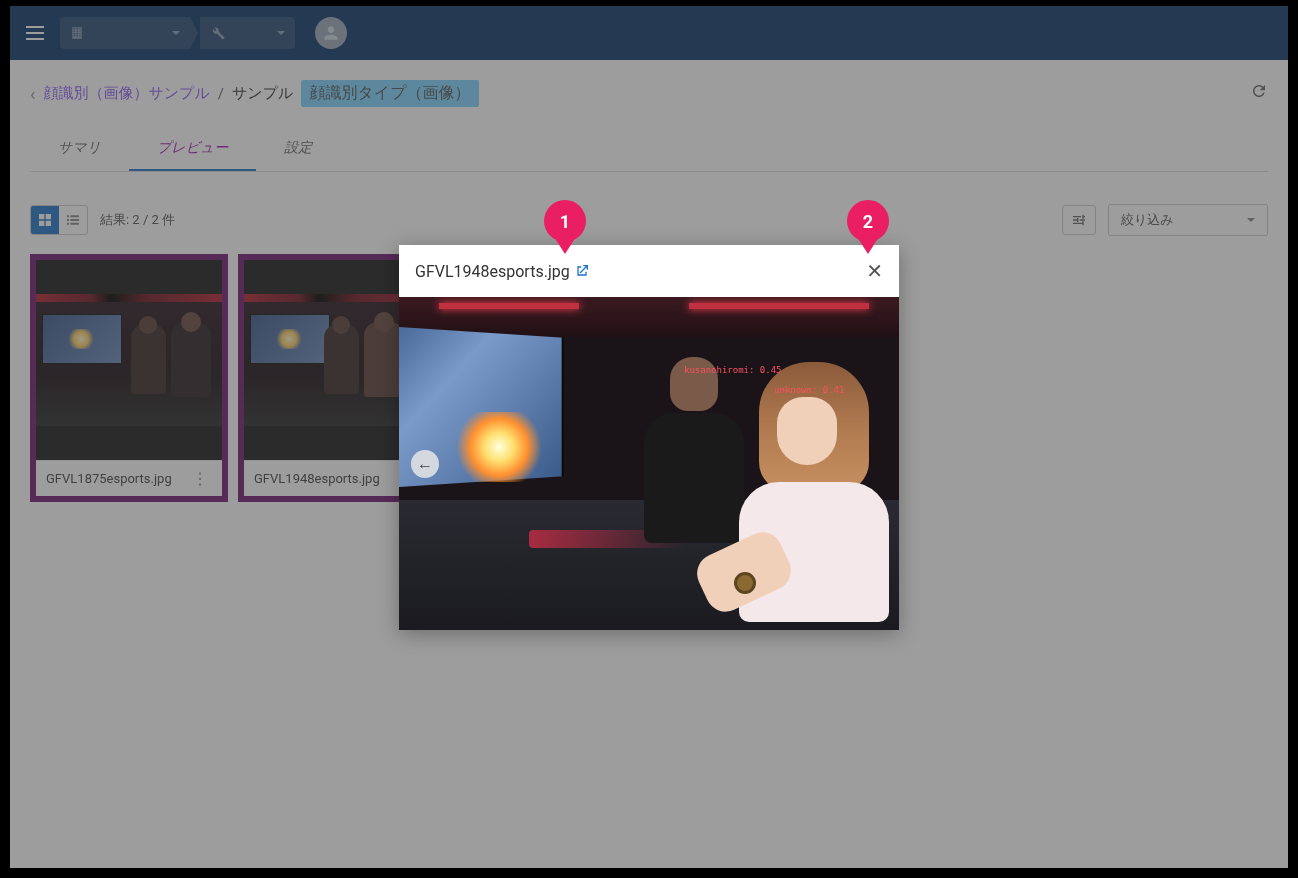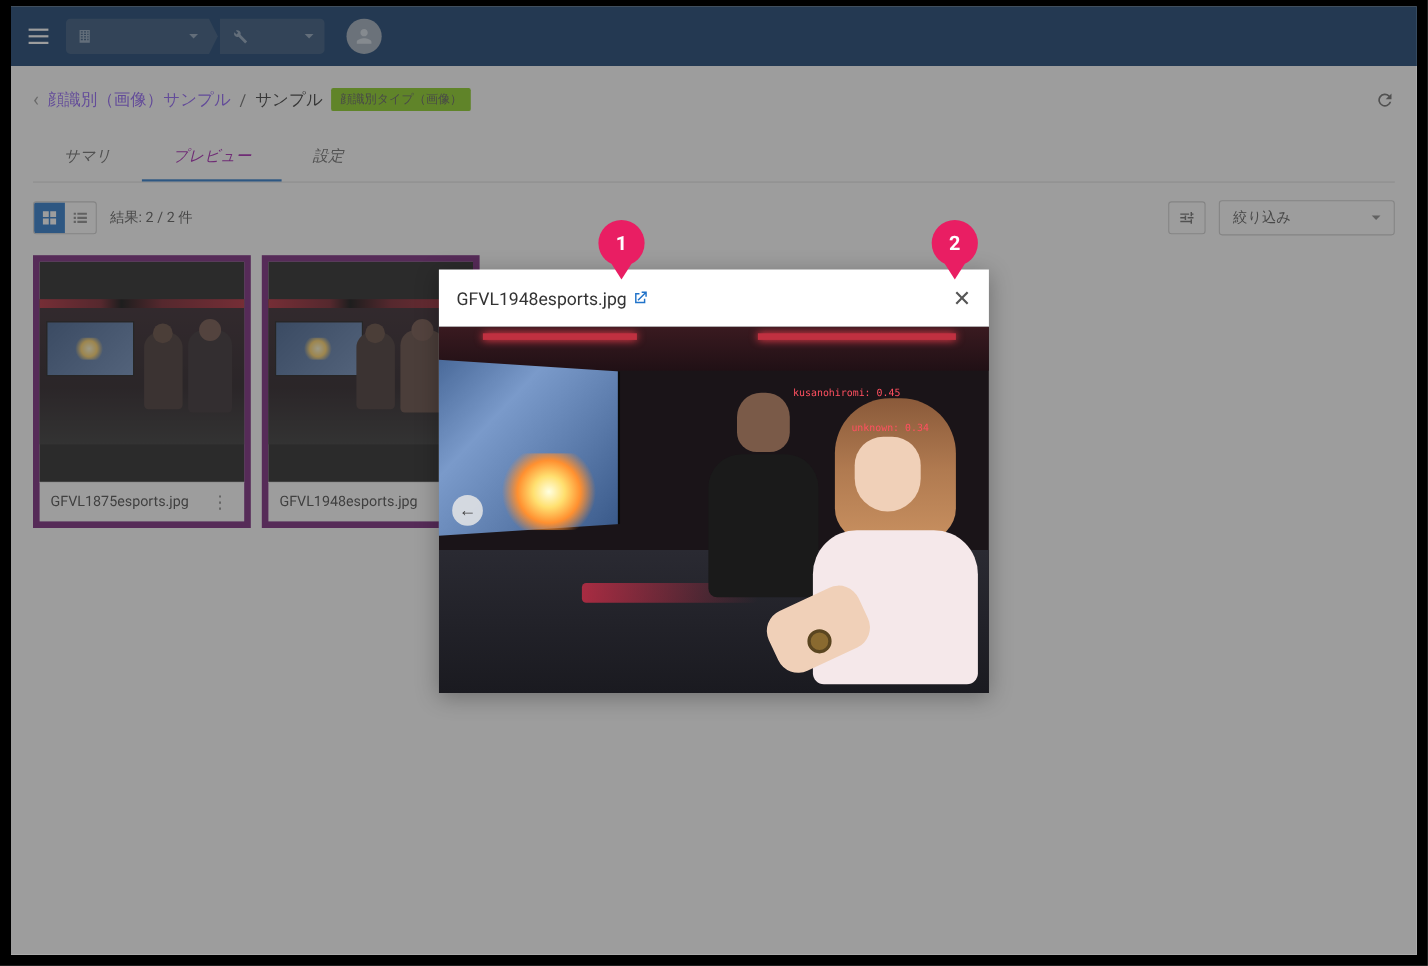--- a/index.html
+++ b/index.html
@@ -19,26 +19,26 @@
 .building-icon { width: 14px; height: 14px; fill: #8aa0b8; }
 .wrench-icon { width: 16px; height: 16px; fill: #8aa0b8; }
 .avatar { width: 32px; height: 32px; border-radius: 50%; background: #9aa8b8; display: flex; align-items: center; justify-content: center; margin-left: 12px; }
 .avatar svg { width: 20px; height: 20px; fill: #cfd8e2; }
 .content { flex: 1; background: #fff; padding: 20px 20px; position: relative; }
 .breadcrumb { display: flex; align-items: center; gap: 8px; font-size: 15px; }
 .breadcrumb .back-chev { color: #999; cursor: pointer; font-size: 18px; }
 .breadcrumb a { color: #8b5cf6; text-decoration: none; }
 .breadcrumb .sep { color: #666; }
 .breadcrumb .current { color: #333; }
-.tag-chip { background: #84cc16; color: #555; font-size: 11px; padding: 3px 8px; border-radius: 2px; }
+.tag-chip { background: #7dd3fc; color: #555; font-size: 16px; padding: 3px 8px; border-radius: 2px; }
 .refresh-icon { position: absolute; right: 20px; top: 22px; cursor: pointer; color: #666; }
 .tabs { display: flex; gap: 0; margin-top: 20px; border-bottom: 1px solid #ddd; font-style: italic; }
 .tab { padding: 12px 28px; font-size: 14px; color: #666; cursor: pointer; border-bottom: 2px solid transparent; }
 .tab.active { color: #a21caf; border-bottom-color: #2173c9; }
-.toolbar { display: flex; align-items: center; margin-top: 16px; gap: 12px; }
+.toolbar { display: flex; align-items: center; margin-top: 32px; gap: 12px; }
 .view-toggle { display: flex; border: 1px solid #ccc; border-radius: 3px; overflow: hidden; }
 .view-btn { width: 28px; height: 28px; display: flex; align-items: center; justify-content: center; cursor: pointer; }
 .view-btn.active { background: #2173c9; }
 .view-btn.active svg { fill: #fff; }
 .view-btn svg { fill: #888; width: 16px; height: 16px; }
 .result-text { font-size: 13px; color: #555; }
 .toolbar-spacer { flex: 1; }
 .filter-btn { border: 1px solid #ccc; border-radius: 3px; padding: 6px 8px; cursor: pointer; display: flex; align-items: center; }
 .narrow-btn { border: 1px solid #ccc; border-radius: 3px; padding: 6px 12px; cursor: pointer; display: flex; align-items: center; gap: 6px; font-size: 13px; color: #555; width: 160px; justify-content: flex-end; }
 .cards { display: flex; gap: 10px; margin-top: 18px; }
@@ -221,22 +221,22 @@
       <div class="head"></div>
       <div class="body"></div>
     </div>
     <div class="scene-person-front">
       <div class="hair"></div>
       <div class="face"></div>
       <div class="body"></div>
       <div class="arm"></div>
       <div class="watch"></div>
     </div>
-    <div class="detect-label" style="left:285px; top:56px;margin-left:37px;">kusanohiromi: 0.45</div>
-    <div class="detect-label" style="left:375px; top:88px;">unknown: 0.34</div>
+    <div class="detect-label" style="left:285px; top:68px;">kusanohiromi: 0.45</div>
+    <div class="detect-label" style="left:375px; top:88px;">unknown: 0.41</div>
     <div class="nav-prev">←</div>
   </div>
 </div>
 
 <div class="pin pin1">
     <div class="pin-body">1</div>
   </div>
 <div class="pin pin2">
     <div class="pin-body">2</div>
   </div>

